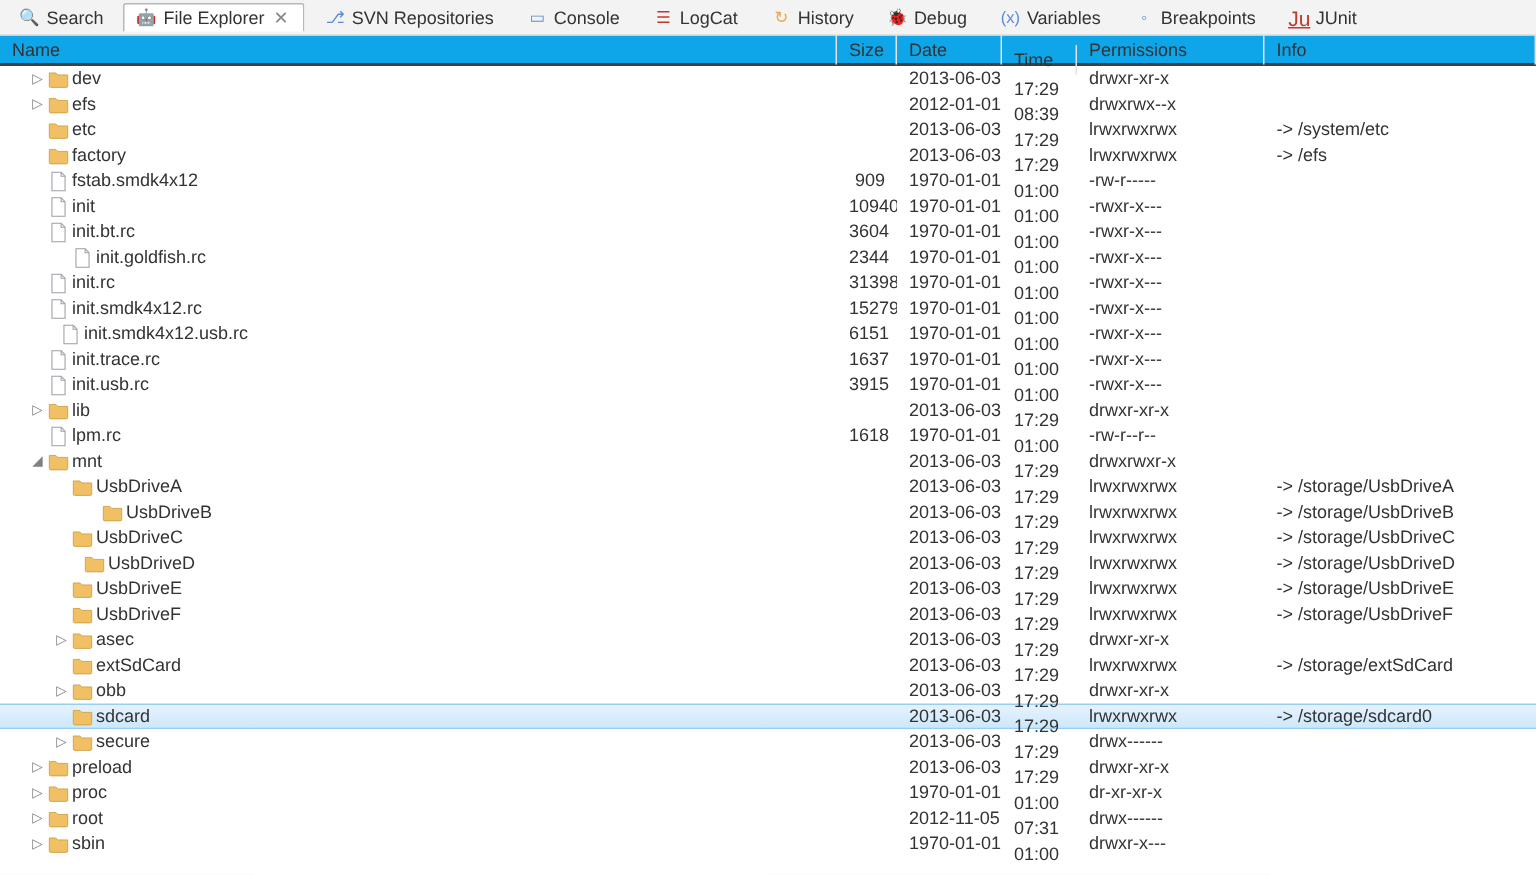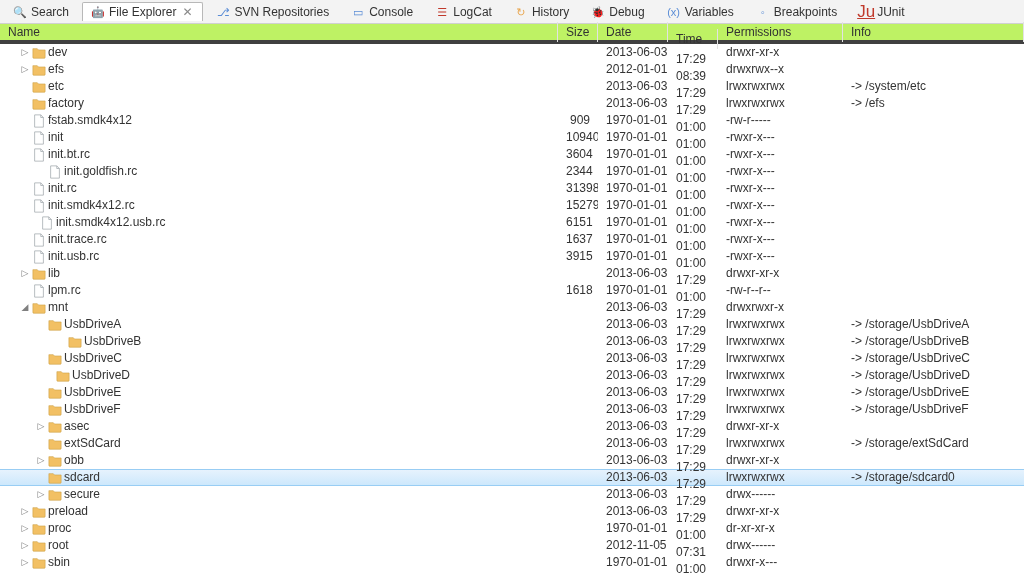--- a/index.html
+++ b/index.html
@@ -6,21 +6,21 @@
 body { background:#f7f7f7; width:1024px; height:583px; overflow:hidden; color:#333; }
 
 
 .tabs { height:24px; background:#f3f3f3; border-bottom:1px solid #d0d0d0; display:flex; align-items:center; padding:0 4px; gap:4px; }
 .tab { display:flex; align-items:center; gap:4px; padding:2px 8px; cursor:pointer; border:1px solid transparent; border-bottom:none; border-radius:2px 2px 0 0; }
 .tab.active { background:#fff; border-color:#b8b8b8; }
 .tab-close { padding:0 2px; color:#888; }
 .tab .icon { width:14px; height:14px; display:flex; align-items:center; justify-content:center; }
 
 
-.header { height:20px; background:#bef264; border-bottom:4px solid #404040; display:flex; align-items:center; }
+.header { height:20px; background:#0ea5e9; border-bottom:2px solid #404040; display:flex; align-items:center; }
 .header .col { padding:0 8px; border-right:1px solid #e2e2e2; line-height:20px; white-space:nowrap; overflow:hidden; }
 .col-name { width:558px; }
 .col-size { width:40px; text-align:right; }
 .col-date { width:70px; }
 .col-time { width:50px;margin-top:13px; }
 .col-perm { width:125px; }
 .col-info { flex:1; }
 
 
 .body { height:calc(583px - 44px); overflow-y:auto; background:#fff; }
@@ -87,21 +87,21 @@
       <span>Variables</span>
     </div>
     <div class="tab">
       <span class="icon">
         <span style="color:#5b8dd6;font-size:11px;line-height:14px;">◦</span>
       </span>
       <span>Breakpoints</span>
     </div>
     <div class="tab">
       <span class="icon">
-        <span style="color:#c0392b;font-size:17px;line-height:14px;text-decoration:underline;">Ju</span>
+        <span style="color:#c0392b;font-size:14px;line-height:14px;text-decoration:underline;">Ju</span>
       </span>
       <span>JUnit</span>
     </div>
   </div>
 
 <div class="header">
   <div class="col col-name">Name</div>
   <div class="col col-size">Size</div>
   <div class="col col-date">Date</div>
   <div class="col col-time">Time</div>

